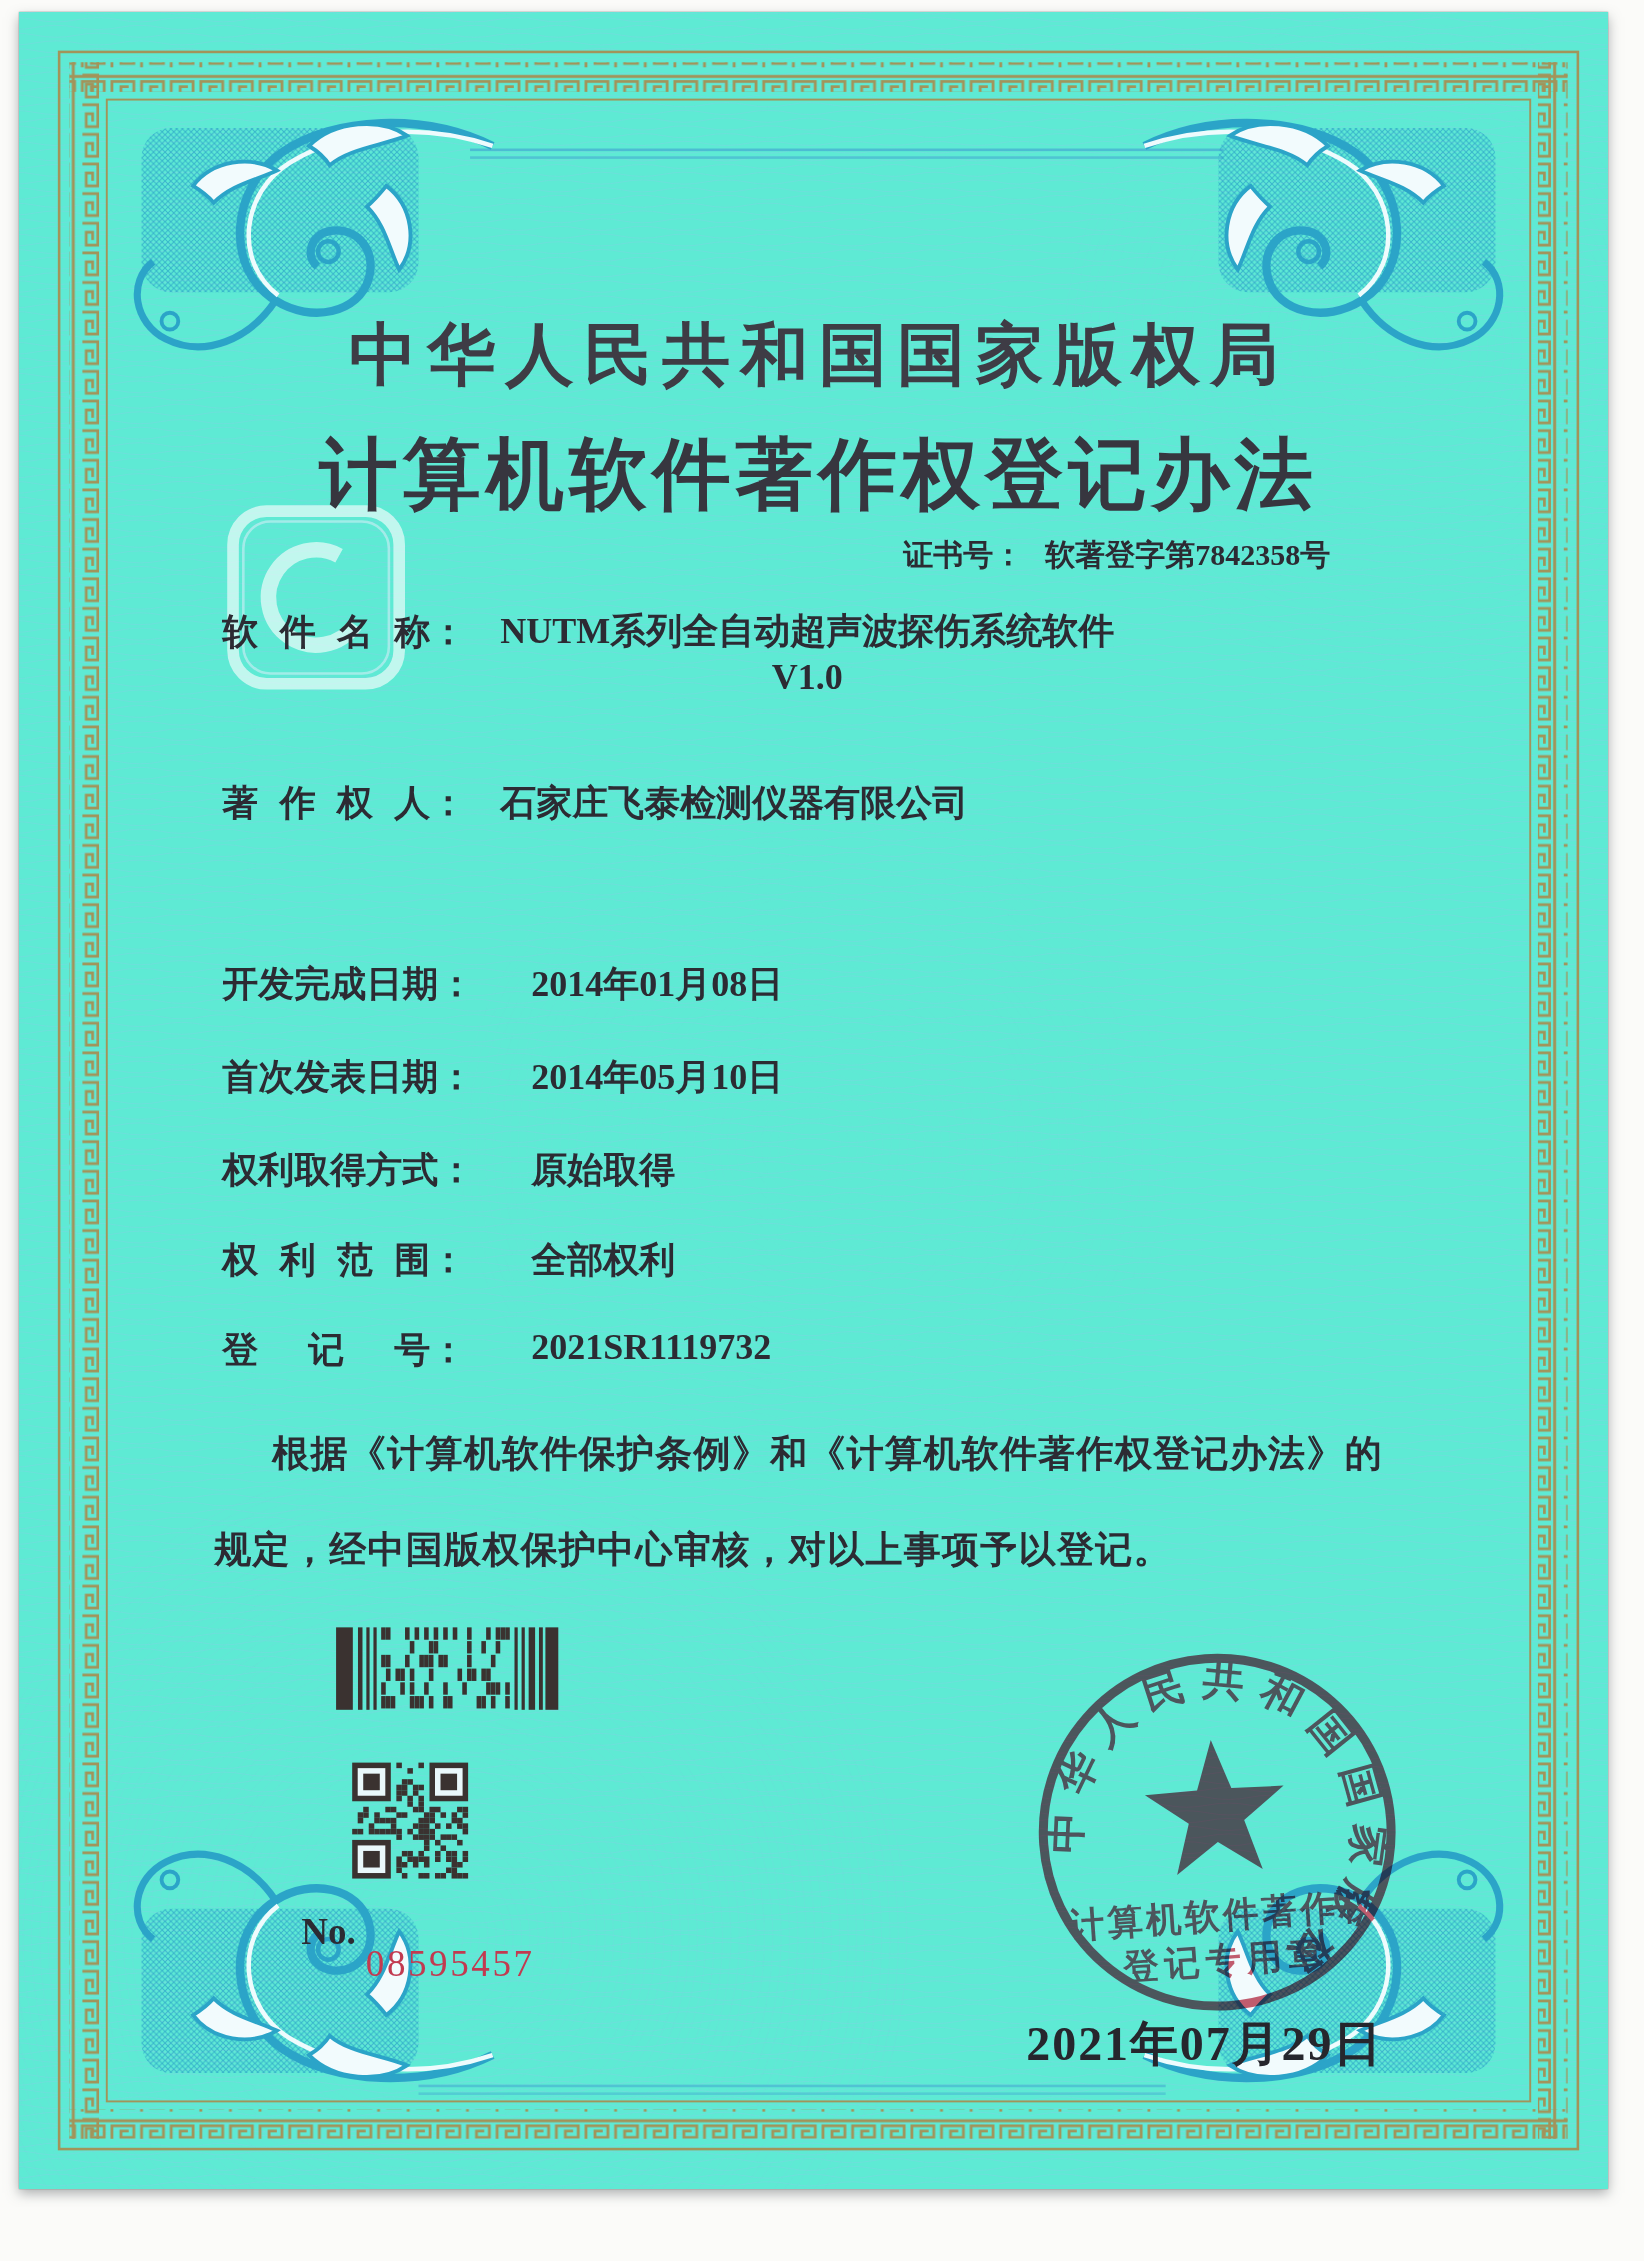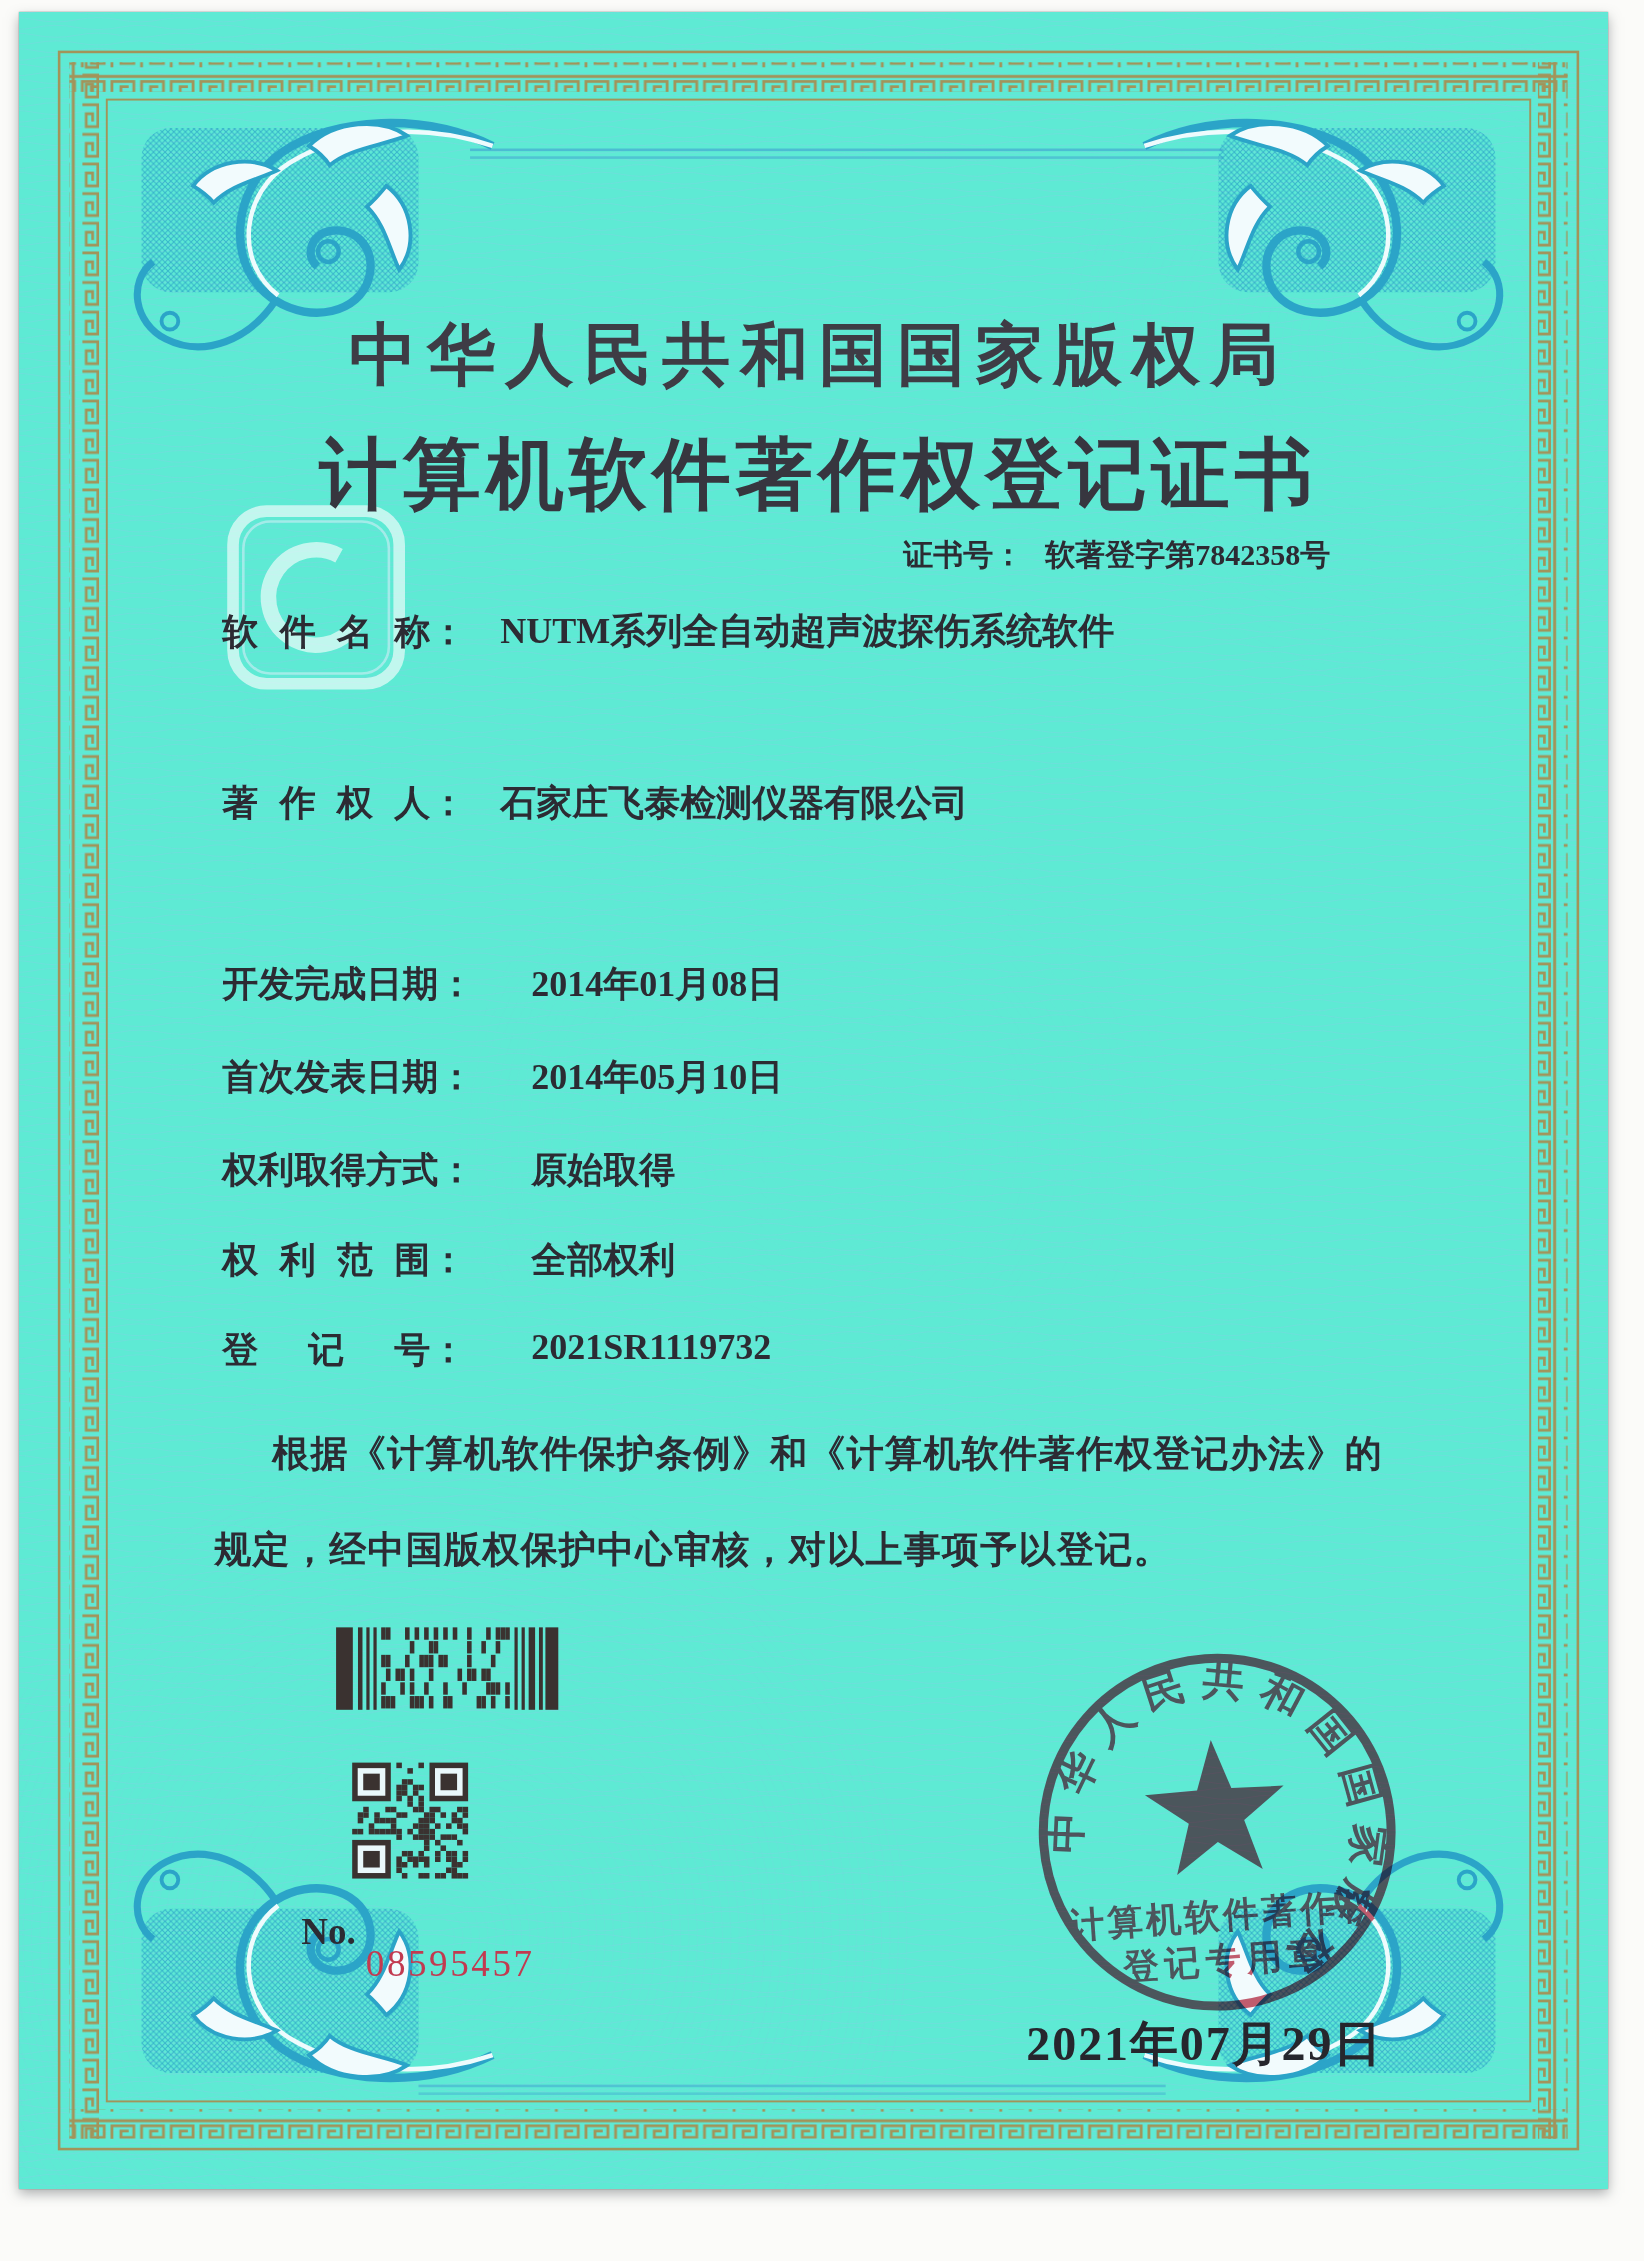--- a/index.html
+++ b/index.html
@@ -501,40 +501,41 @@
       <rect x="620" y="3230" width="1160" height="4" fill="#49b4d2" opacity="0.55"></rect>
     </g>
 
     <use href="#flourish" transform="translate(150,150)"></use>
     <use href="#flourish" transform="translate(2332,150) scale(-1,1)"></use>
     <use href="#flourish" transform="translate(150,3230) scale(1,-1)"></use>
     <use href="#flourish" transform="translate(2332,3230) scale(-1,-1)"></use>
   </svg>
 
   <div class="txt" id="authority">中华人民共和国国家版权局</div>
-  <div class="txt" id="doc-title">计算机软件著作权登记证书</div>
+  <div class="txt" id="doc-title">计算机软件著作权登记办法</div>
 
   <div class="txt" id="certno">
     <span>证书号：</span>
     <span>软著登字第7842358号</span>
   </div>
 
   <div class="txt row vcol" id="row-name">
     <div class="lbl">
         <span class="spread">
           <span>软</span>
           <span>件</span>
           <span>名</span>
           <span>称</span>
         </span>
         <span>：</span>
       </div>
     <div class="gap1"></div>
     <div class="vcol">
       <div class="val">NUTM系列全自动超声波探伤系统软件</div>
+      <div class="val">V1.0</div>
     </div>
   </div>
 
   <div class="txt row" id="row-owner">
     <div class="lbl">
         <span class="spread">
           <span>著</span>
           <span>作</span>
           <span>权</span>
           <span>人</span>

